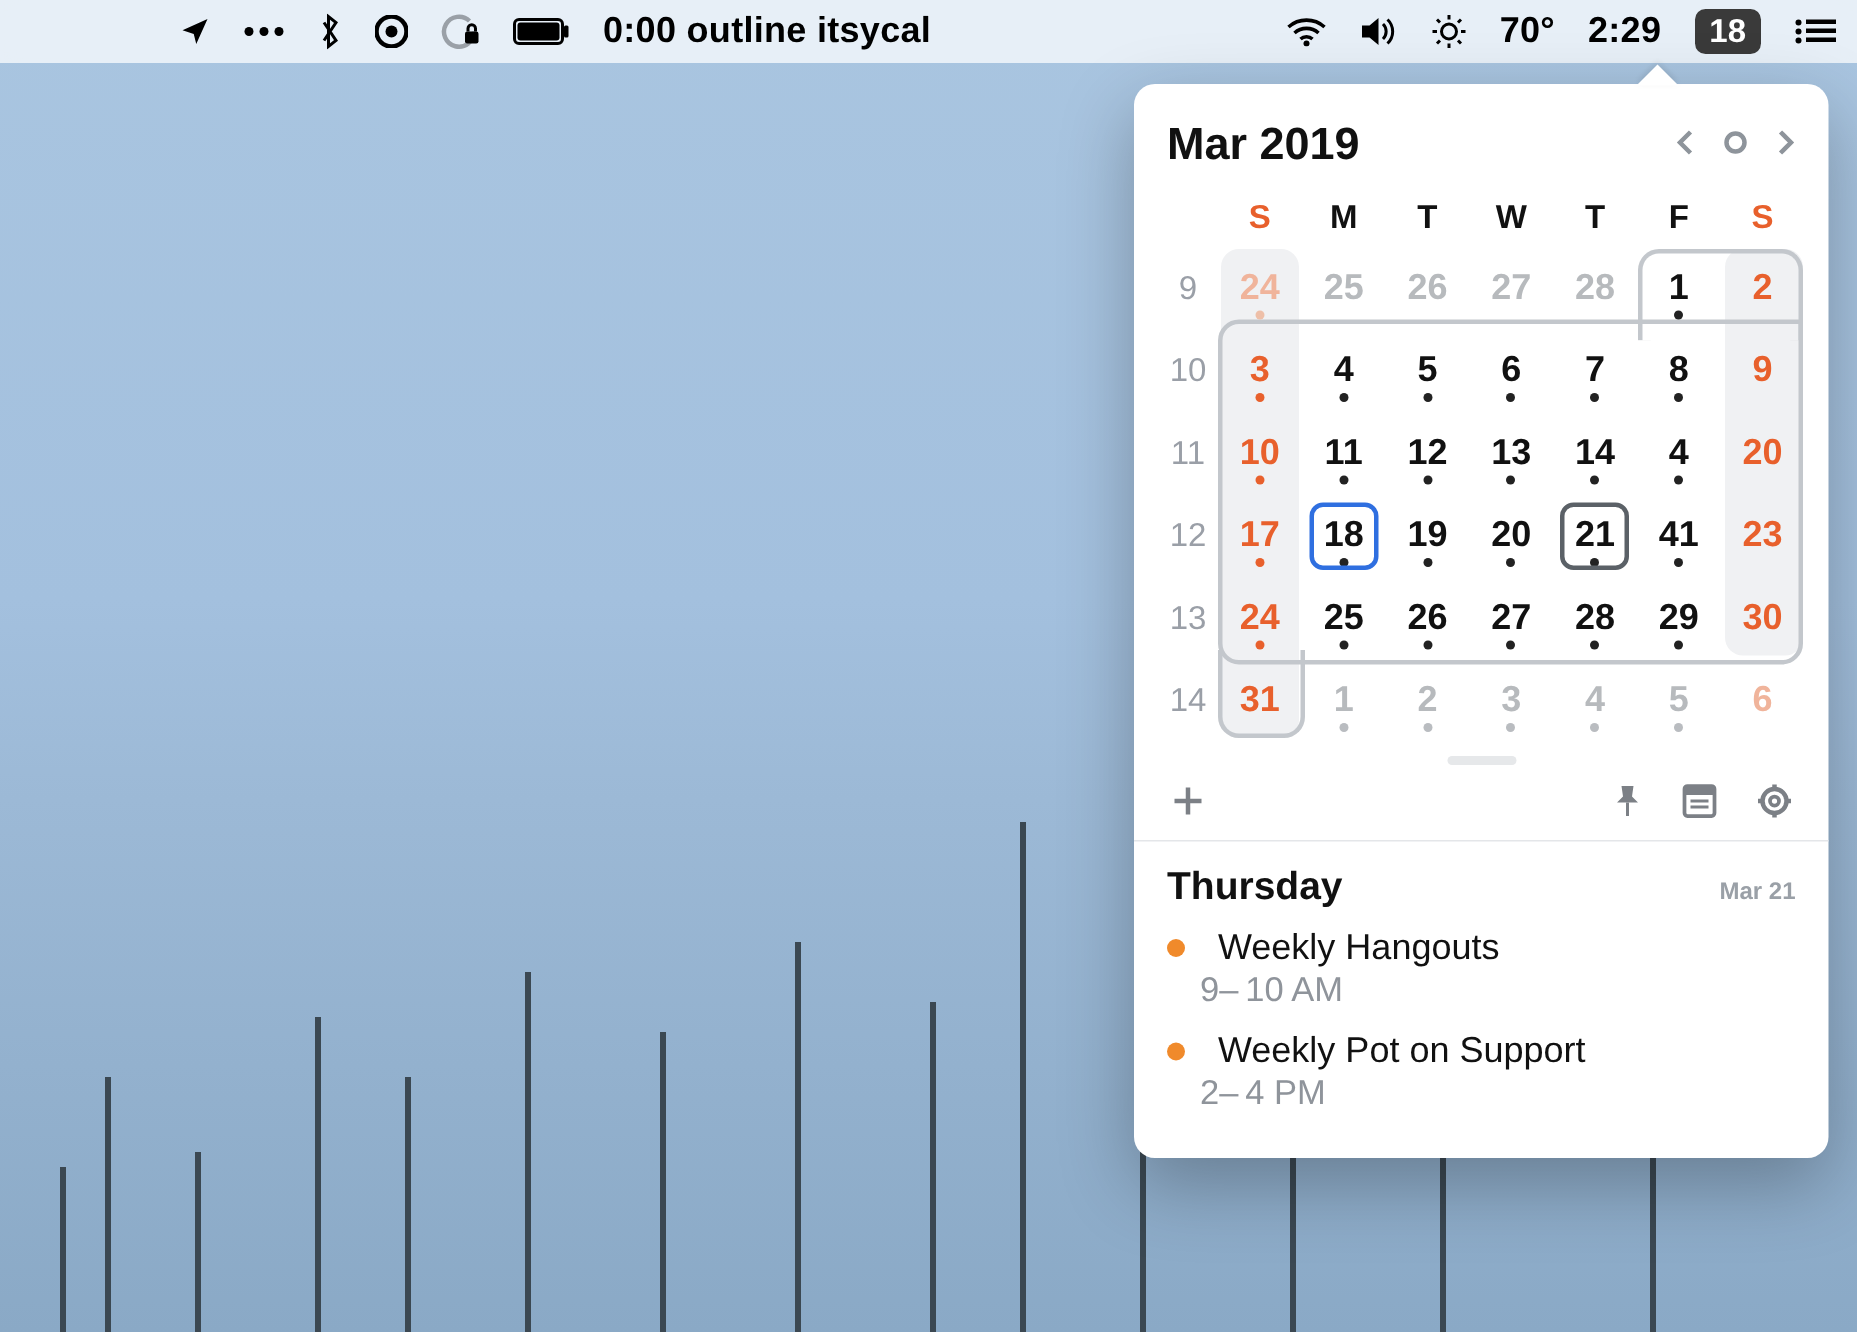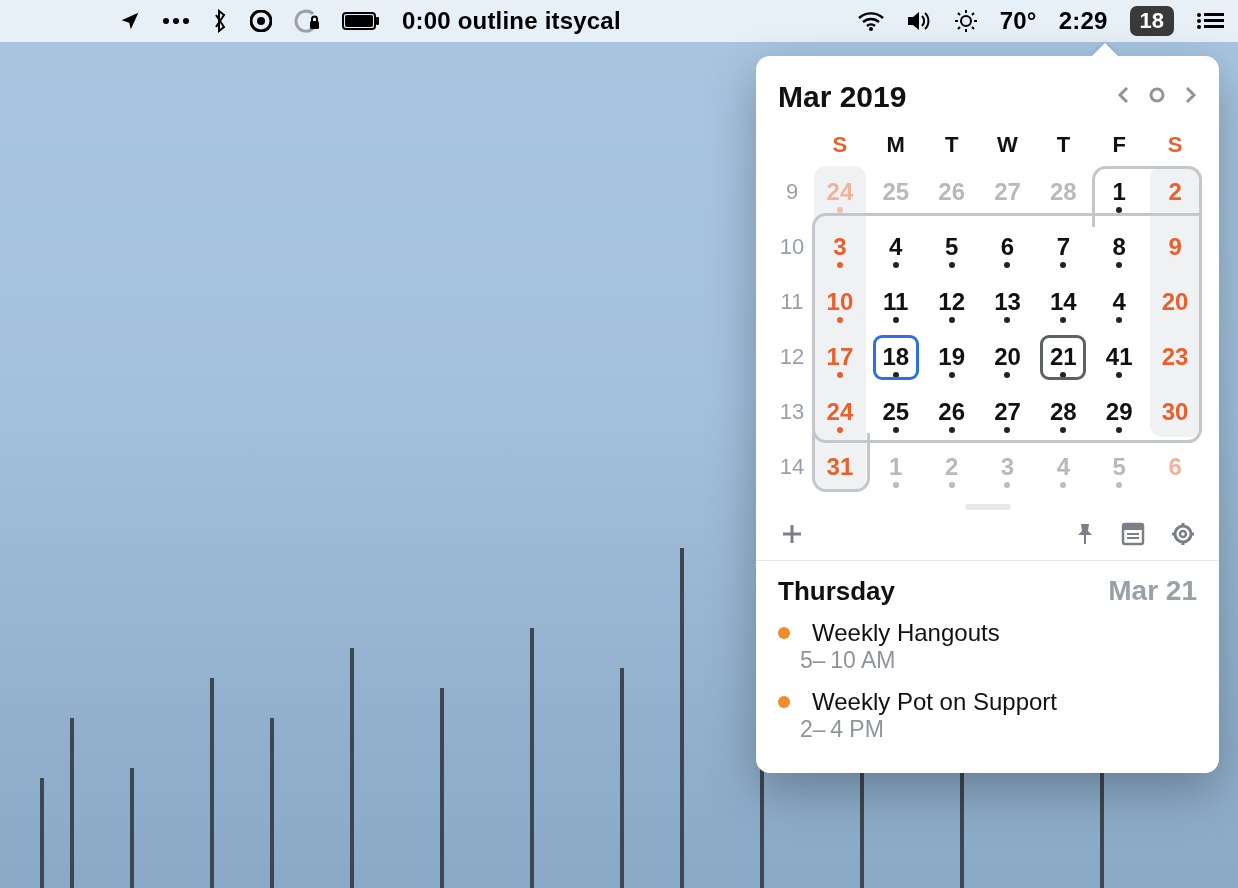--- a/index.html
+++ b/index.html
@@ -99,21 +99,21 @@
   .grag-handle { width: 46px; height: 6px; background: #e6e8ea; border-radius: 4px; margin: 10px auto 6px auto; }
 
   .toolbar { display: flex; align-items: center; justify-content: space-between; padding: 6px 8px 14px 8px; color: #7c8086; }
   .toolbar .right { display: flex; align-items: center; gap: 26px; }
   .tb-btn { cursor: pointer; display: flex; }
 
   .divider { height: 1px; background: #e4e6e9; margin: 0 -16px 14px -16px; }
 
   .ev-head { display: flex; align-items: baseline; justify-content: space-between; padding: 0 6px 8px 6px; }
   .ev-day { font-size: 26px; font-weight: 800; color: #111; }
-  .ev-date { font-size: 28px; font-weight: 600; color: #9aa0a7; }
+  .ev-date { font-size: 16px; font-weight: 600; color: #9aa0a7; }
   .event { padding: 4px 6px 10px 6px; }
   .event .row1 { display: flex; align-items: center; gap: 22px; font-size: 24px; font-weight: 500; color: #111; }
   .event .bullet { width: 12px; height: 12px; border-radius: 50%; background: #f08a2b; flex: 0 0 12px; }
   .event .time { padding-left: 22px; font-size: 23px; color: #8f949b; }
 </style>
 </head>
 <body>
 
 <div class="desktop">
   <div class="masts">
@@ -482,21 +482,21 @@
     <div class="ev-day">Thursday</div>
     <div class="ev-date">Mar 21</div>
   </div>
 
   <div id="events">
       <div class="event">
         <div class="row1">
           <span class="bullet" style="background: rgb(240, 138, 43);"></span>
           <span>Weekly Hangouts</span>
         </div>
-        <div class="time">5– 10 AM</div>
+        <div class="time">9– 10 AM</div>
       </div>
       <div class="event">
         <div class="row1">
           <span class="bullet" style="background: rgb(240, 138, 43);"></span>
           <span>Weekly Pot on Support</span>
         </div>
         <div class="time">2– 4 PM</div>
       </div>
     </div>
 </div>

